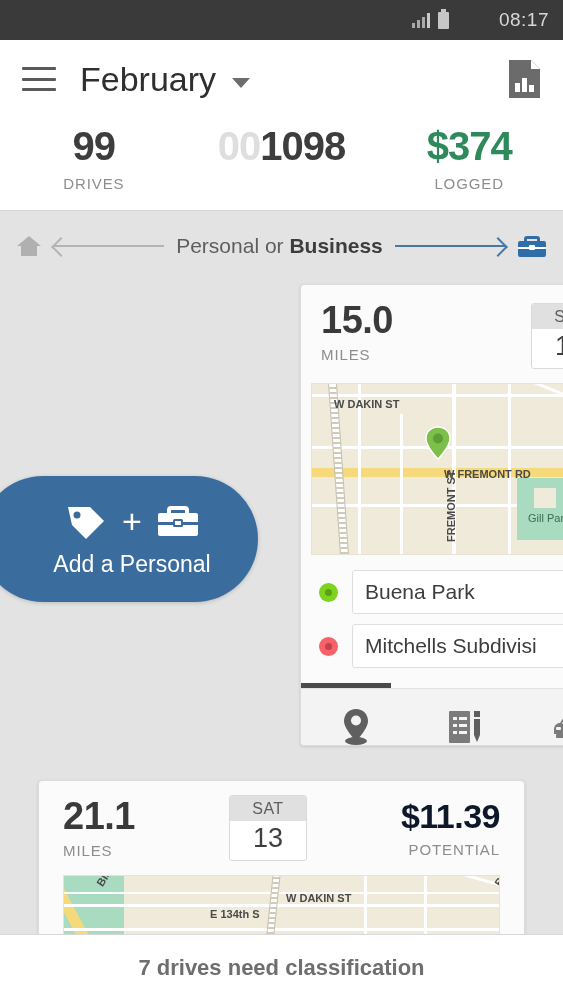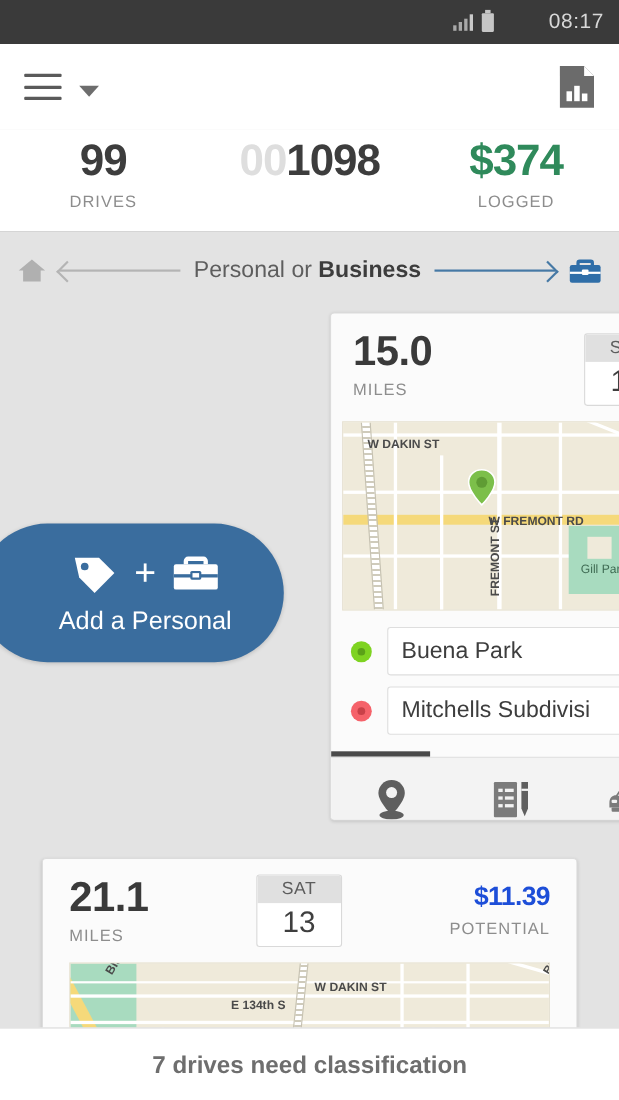--- a/index.html
+++ b/index.html
@@ -88,21 +88,21 @@
   .miles-lab { font-size: 15px; color: #8d8d8d; letter-spacing: .9px; margin-top: 7px; }
 
   .datebadge {
     width: 78px; border: 1px solid #d9d9d9; border-radius: 3px; overflow: hidden;
     background: #fff; text-align: center;
   }
   .datebadge .dow { background: #e0e0e0; color: #5d5d5d; font-size: 16px; padding: 4px 0 3px; letter-spacing: .5px; }
   .datebadge .dnum { font-size: 27px; color: #3f3f3f; padding: 2px 0 6px; }
 
   .amount-wrap { text-align: right; }
-  .amount-num { font-size: 24px; font-weight: bold; color: #1d4ed8; letter-spacing: -.5px; line-height: 1.1; }
+  .amount-num { font-size: 34px; font-weight: bold; color: #0f172a; letter-spacing: -.5px; line-height: 1.1; }
   .amount-lab { font-size: 15px; color: #8d8d8d; letter-spacing: .9px; margin-top: 6px; }
 
   
   #card-primary .card-head { justify-content: space-between; }
   #card-primary .datebadge { margin-top: 2px; }
   #card-secondary .card-head { justify-content: space-between; align-items: center; padding: 14px 24px 8px 24px; }
 
   
   .map { position: relative; background: #f6f2e4; overflow: hidden; }
   #map-primary { margin: 8px 10px 0 10px; height: 172px; border: 1px solid #e6e2d4; }
@@ -174,20 +174,21 @@
     <div class="batt"></div>
     <div class="clock">08:17</div>
   </div>
 
   <div class="appbar">
     <div class="hamburger">
       <span></span>
         <span></span>
         <span></span>
     </div>
+    <div class="month">February</div>
     <div class="caret"></div>
     <div class="spacer"></div>
     <svg class="report-icon" viewBox="0 0 34 40">
       <path d="M2 1 h22 l9 9 v29 H2 Z" fill="#6b6b6b"></path>
       <path d="M24 1 l9 9 h-9 Z" fill="#ffffff"></path>
       <rect x="8" y="24" width="5" height="9" fill="#ffffff"></rect>
       <rect x="15" y="19" width="5" height="14" fill="#ffffff"></rect>
       <rect x="22" y="26" width="5" height="7" fill="#ffffff"></rect>
     </svg>
   </div>

